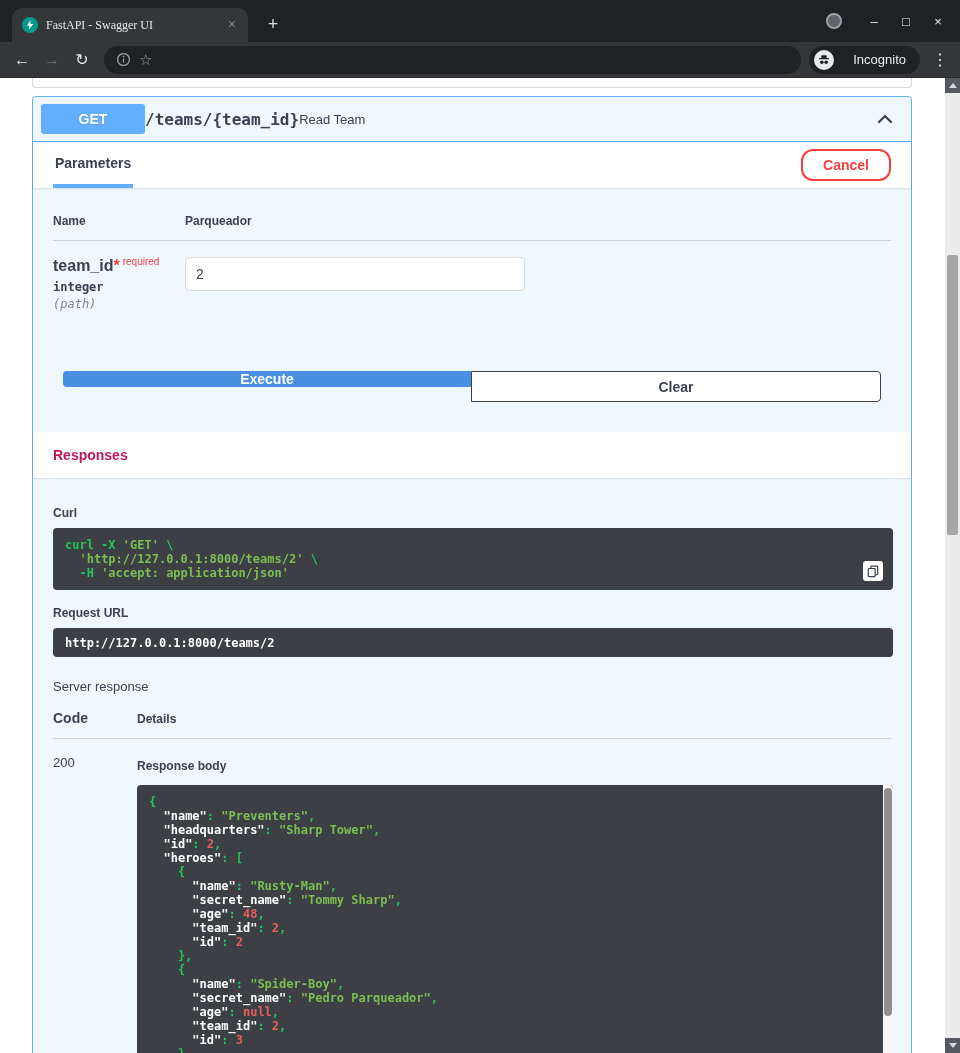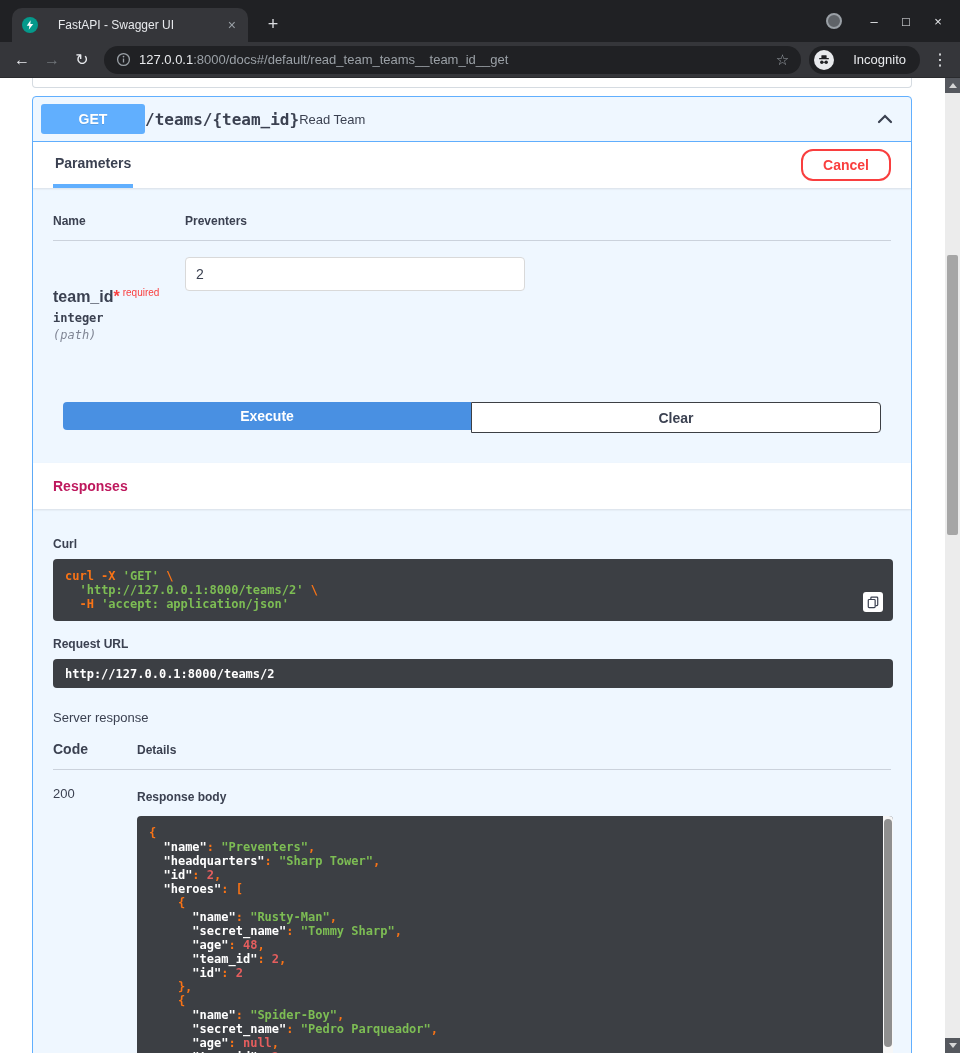--- a/index.html
+++ b/index.html
@@ -2,21 +2,21 @@
 <html><head>
 <meta charset="utf-8">
 <style>
   * { margin:0; padding:0; box-sizing:border-box; }
   html,body { width:960px; height:1053px; }
   body { font-family:"Liberation Sans", sans-serif; background:#fff; overflow:hidden; }
 
   
   .titlebar { height:42px; background:#202124; position:relative; }
   .tab { position:absolute; left:12px; bottom:0; width:236px; height:34px; background:#35363a;
-         border-radius:10px 10px 0 0; display:flex; align-items:center; padding:0 10px; gap:20px; }
+         border-radius:10px 10px 0 0; display:flex; align-items:center; padding:0 10px; gap:8px;font-family:Liberation Serif, serif; }
   .favicon { width:16px; height:16px; min-width:16px; border-radius:50%; background:#05998b;
              display:flex; align-items:center; justify-content:center; }
   .tab-title { color:#e8eaed; font-size:12px; flex:1; white-space:nowrap; overflow:hidden; }
   .tab-close { color:#9aa0a6; font-size:14px; padding:0 2px; cursor:default; }
   .newtab { position:absolute; left:260px; bottom:5px; width:26px; height:26px; color:#dadce0;
             font-size:18px; display:flex; align-items:center; justify-content:center; }
   .titlebar-controls { position:absolute; right:6px; top:0; height:42px; display:flex; align-items:center; }
   .tb-btn { width:32px; height:32px; color:#e8eaed; display:flex; align-items:center; justify-content:center; font-size:13px; }
   .tb-circle { width:16px; height:16px; border:2px solid #9aa0a6; border-radius:50%; margin-right:16px; background:#5f6368; }
 
@@ -54,44 +54,44 @@
   .tab-param { height:46px; display:flex; align-items:center; border-bottom:4px solid #61affe;
                font-size:14px; font-weight:bold; color:#3b4151; padding:0 2px; }
   .sec-title { font-size:14px; font-weight:bold; color:#be185d; }
   .cancel-btn { border:2px solid #f93e3e; color:#f93e3e; background:#fff; font-weight:bold; font-size:14px;
                 border-radius:12px; padding:6px 20px; font-family:inherit; }
 
   .params-body { padding:18px 20px 0; }
   .t-head { display:grid; grid-template-columns:132px 1fr; font-size:12px; font-weight:bold; color:#3b4151;
             padding:8px 0 12px; border-bottom:1px solid rgba(59,65,81,.2); }
   .param-row { display:grid; grid-template-columns:132px 1fr; padding-top:16px; }
-  .param-name { font-size:16px; font-weight:bold; color:#3b4151;margin-top:31px; }
+  .param-name { font-size:16px; font-weight:bold; color:#3b4151; }
   .param-name .star-req { color:#f93e3e; }
   .required-note { color:#f93e3e; font-size:10px; position:relative; top:-6px; margin-left:3px; font-weight:normal; }
   .param-type { font-family:"DejaVu Sans Mono", monospace; font-size:12px; font-weight:bold; color:#3b4151; margin-top:5px; }
   .param-in { font-family:"DejaVu Sans Mono", monospace; font-size:12px; font-style:italic; color:#808695; margin-top:3px; }
   .param-input { width:340px; height:34px; border:1px solid #d9d9d9; border-radius:4px; padding:8px 10px;
                  font-size:14px; color:#3b4151; background:#fff; font-family:inherit; }
 
   .exec-row { display:flex; padding:60px 30px 30px; }
   .btn-execute { flex:1; background:#4990e2; color:#fff; font-weight:bold; font-size:14px; border:none;
-                 border-radius:4px 0 0 4px; height:28px; font-family:inherit; }
+                 border-radius:4px 0 0 4px; height:16px; font-family:inherit; }
   .btn-clear { flex:1; background:#fff; color:#3b4151; font-weight:bold; font-size:14px;
                border:1px solid #3c3f44; border-radius:0 4px 4px 0; height:31px; font-family:inherit; }
 
   .responses-body { padding:0 20px 40px; }
   .blk-label { font-size:12px; font-weight:bold; color:#3b4151; }
   .lbl-curl { margin-top:28px; }
   .lbl-requrl { margin-top:16px; }
   .lbl-server { margin-top:22px; font-size:13px; font-weight:normal; color:#3b4151; }
 
   .code-block { background:#3c3f44; border-radius:4px; color:#fff; font-family:"DejaVu Sans Mono", monospace;
                 font-size:12px; font-weight:bold; line-height:14px; padding:10px 12px; overflow:hidden; }
   .code-line { white-space:pre; }
-  .tk-p { color:#f97316;text-align:center; }
+  .tk-p { color:#22c55e;text-align:center; }
   .tk-k { color:#ffffff; font-weight:bold; }
   .tk-s { color:#7dbd54; }
   .tk-n { color:#e55e5e; }
 
   .curl-wrap { position:relative; margin-top:8px; width:840px; height:62px; }
   .copy-chip { position:absolute; right:10px; bottom:9px; width:20px; height:20px; background:#fff;
                border-radius:3px; display:flex; align-items:center; justify-content:center; }
   .url-block { margin-top:8px; width:840px; height:29px; padding:8px 12px; font-weight:bold; }
 
   .code-table-head { display:grid; grid-template-columns:84px 1fr; margin-top:16px; padding-bottom:12px;
@@ -146,21 +146,20 @@
     <span class="nav-btn disabled">→</span>
     <span class="nav-btn">↻</span>
     <div class="omnibox">
       <span style="display:flex;">
         <svg width="15" height="15" viewBox="0 0 16 16">
             <circle cx="8" cy="8" r="6.3" stroke="#9aa0a6" stroke-width="1.4" fill="none"></circle>
             <rect x="7.3" y="7" width="1.4" height="4.2" fill="#9aa0a6"></rect>
             <circle cx="8" cy="4.9" r="0.9" fill="#9aa0a6"></circle>
           </svg>
       </span>
-      <span class="url"><span class="host">127.0.0.1</span><span>:8000/docs#/default/read_team_teams__team_id__get</span></span>
       <span class="star">☆</span>
     </div>
     <div class="incognito-chip">
       <span class="incog-circle">
         <svg width="14" height="14" viewBox="0 0 24 24" fill="#202124">
             <rect x="3.5" y="8.5" width="17" height="2.2" rx="1"></rect>
             <rect x="7.5" y="3.8" width="9" height="4.7" rx="1"></rect>
             <circle cx="8.3" cy="15.8" r="3"></circle>
             <circle cx="15.7" cy="15.8" r="3"></circle>
             <rect x="10.8" y="15.2" width="2.4" height="1.2"></rect>
@@ -188,21 +187,21 @@
       </div>
 
       <div class="sec-header">
         <span class="tab-param">Parameters</span>
         <button class="cancel-btn">Cancel</button>
       </div>
 
       <div class="params-body">
         <div class="t-head">
           <span>Name</span>
-          <span>Preventers</span>
+          <span>Parqueador</span>
         </div>
         <div class="param-row">
           <div>
             <div class="param-name">
               <span>team_id</span><span class="star-req">*</span><span class="required-note">required</span>
             </div>
             <div class="param-type">integer</div>
             <div class="param-in">(path)</div>
           </div>
           <div>

